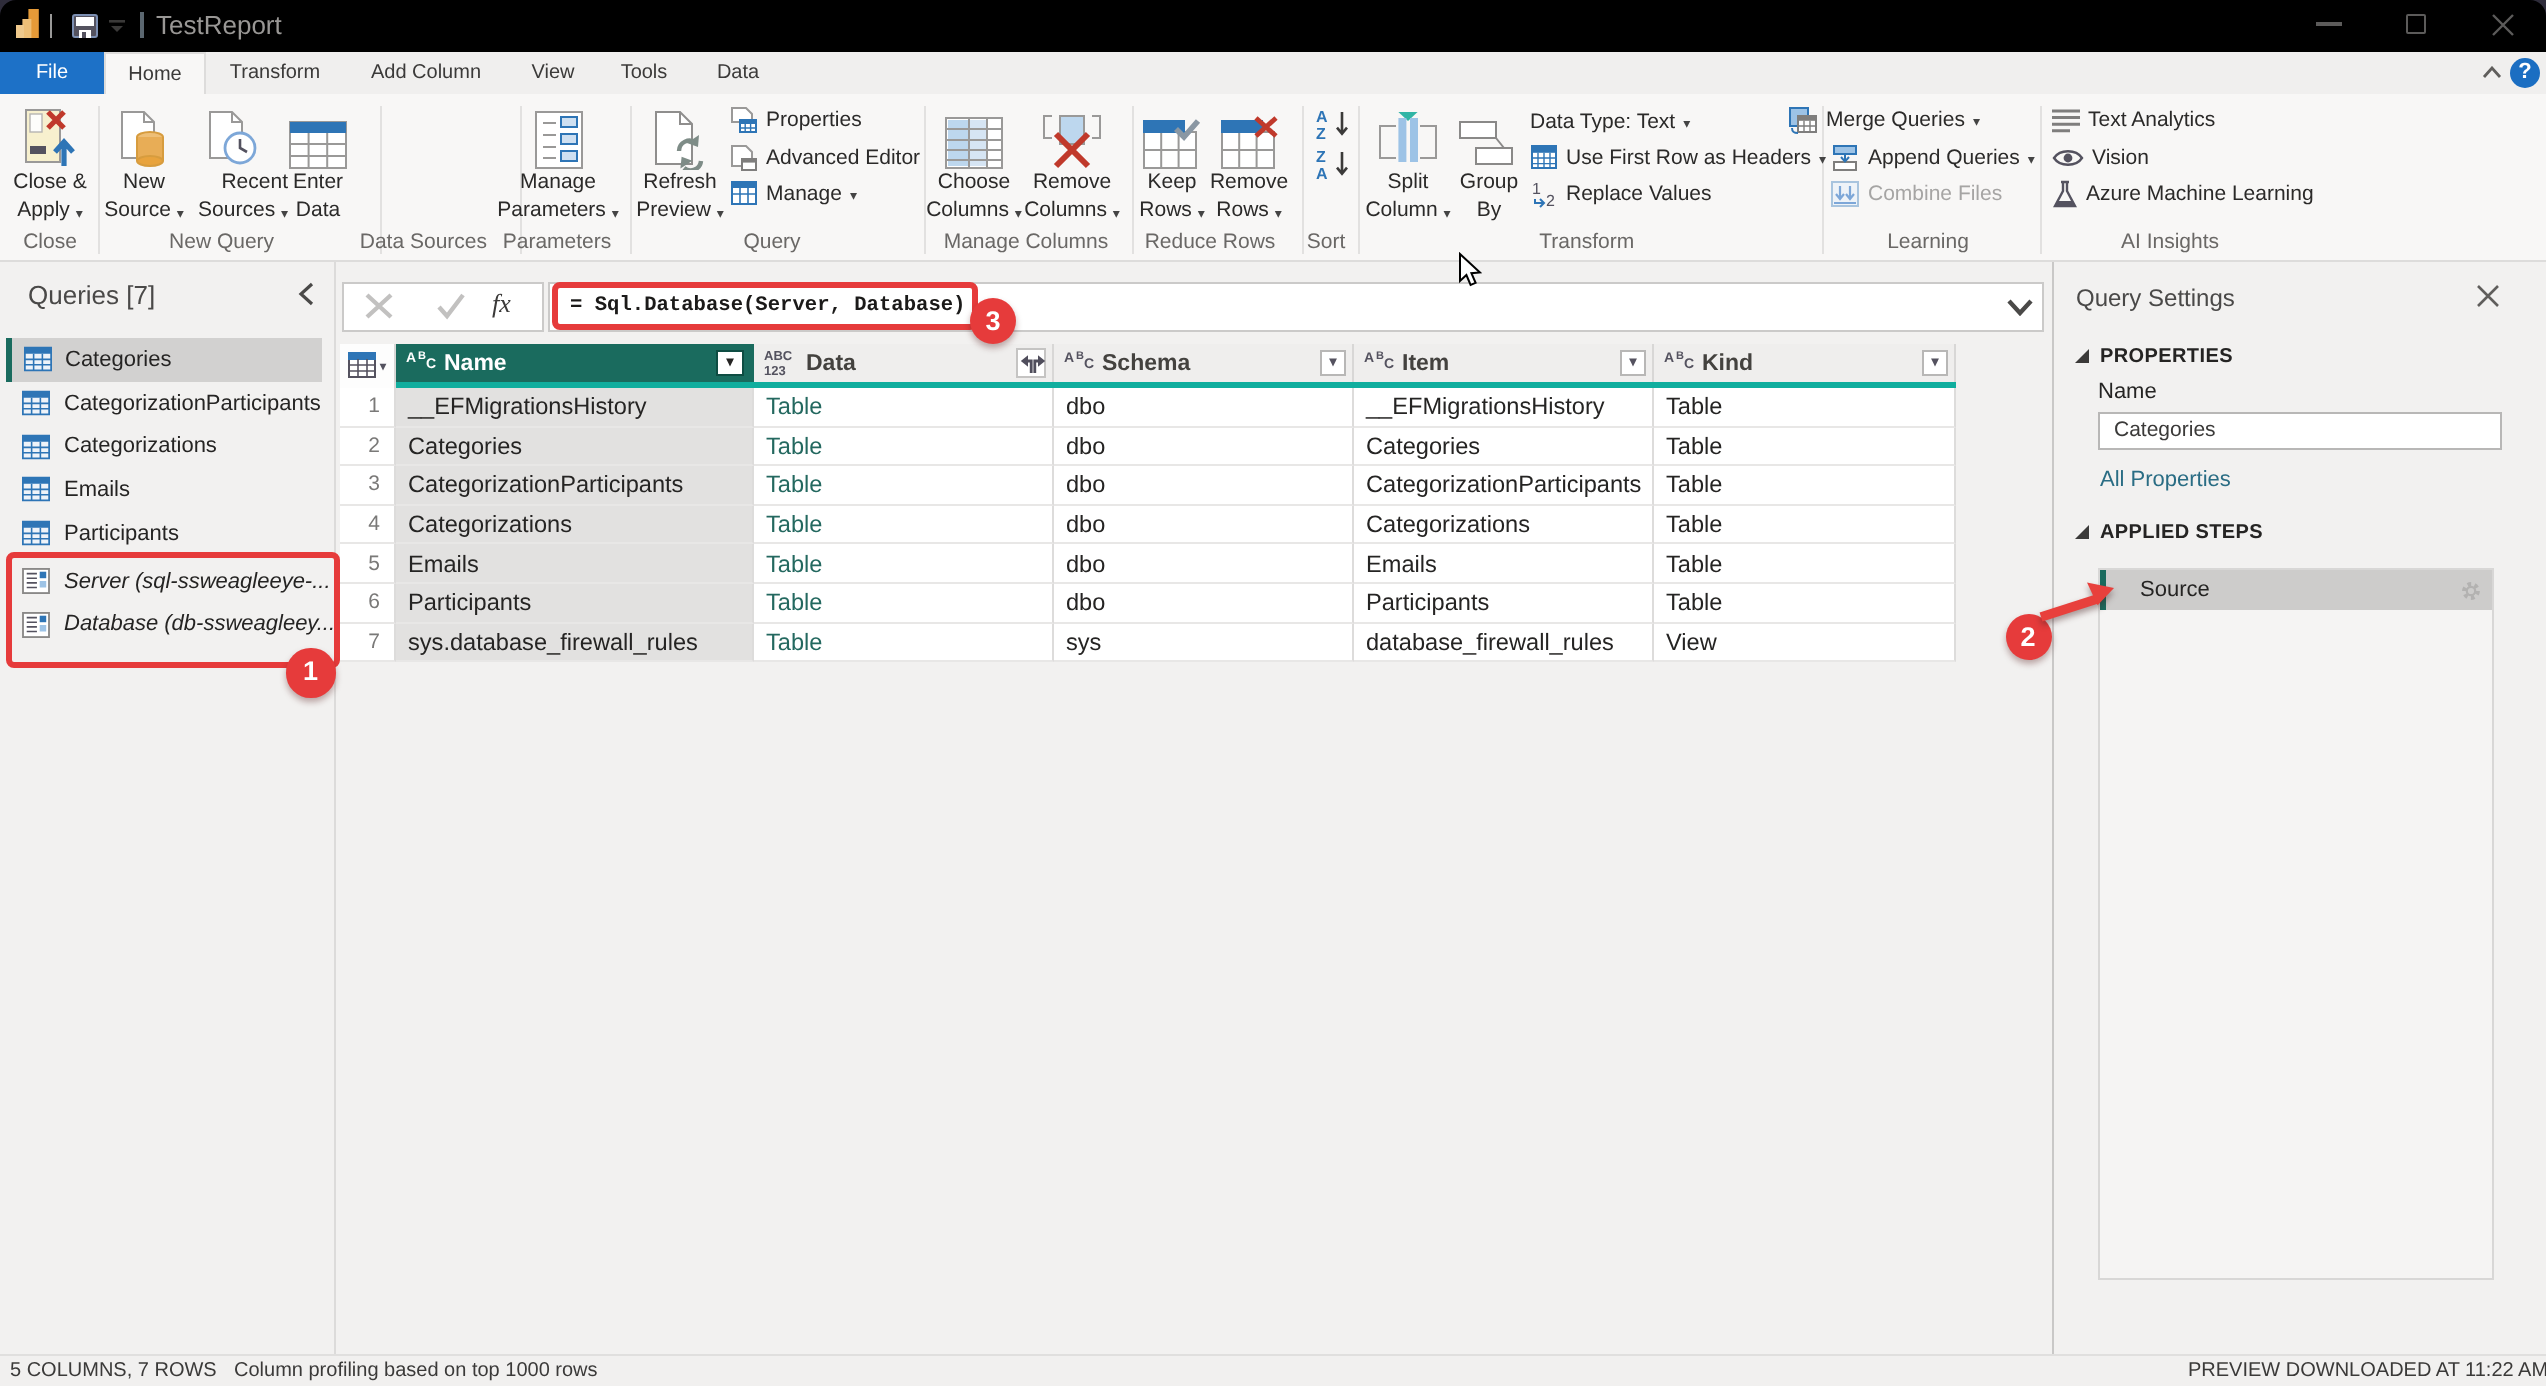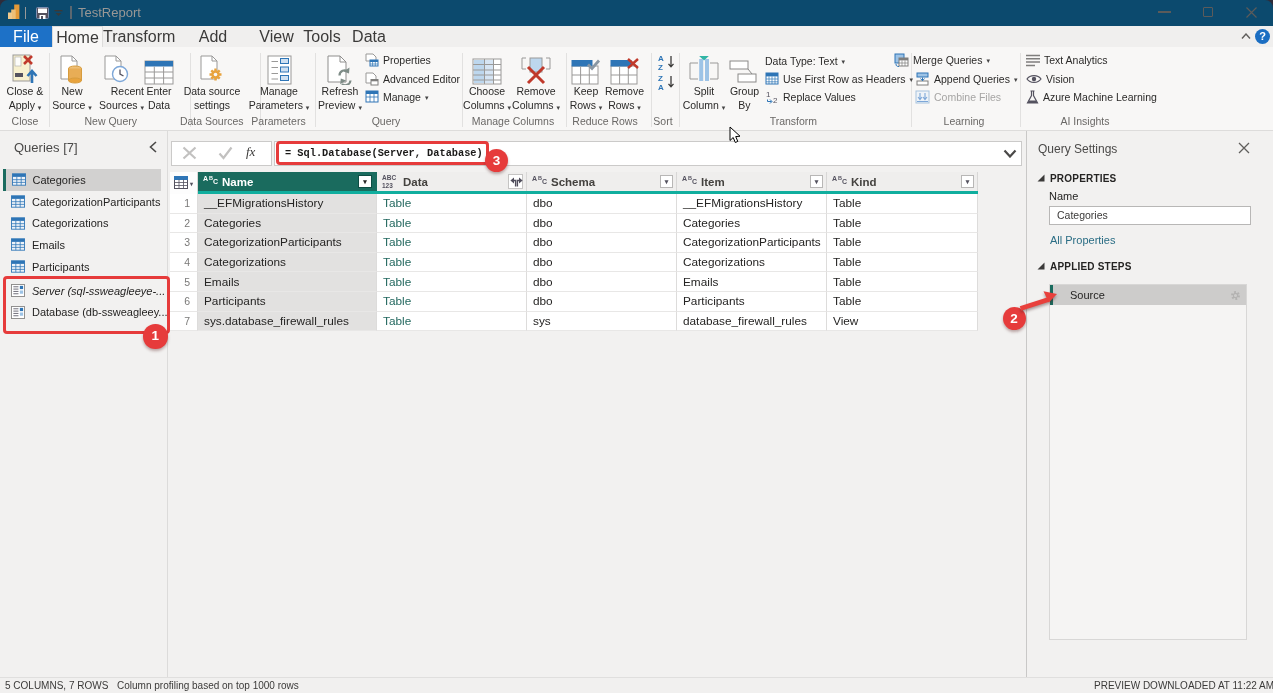--- a/index.html
+++ b/index.html
@@ -1,23 +1,23 @@
 <!DOCTYPE html>
 <html><head>
 <meta charset="utf-8">
 <style>
 * { margin:0; padding:0; box-sizing:border-box; }
 html,body { width:1273px; height:693px; overflow:hidden; }
 body { font-family:"Liberation Sans", sans-serif; position:relative; background:#fff; color:#252423; }
 .abs { position:absolute; }
 
 
-#titlebar { left:0; top:0; width:1273px; height:26px; background:#0c4a6e; }
+#titlebar { left:0; top:0; width:1273px; height:26px; background:#000000; }
 #tabrow { left:0; top:26px; width:1273px; height:21px; background:#f0efee; }
-.tab { position:absolute; top:0; height:21px; line-height:21px; font-size:16px; color:#3b3a39; text-align:center; }
+.tab { position:absolute; top:0; height:21px; line-height:21px; font-size:10px; color:#3b3a39; text-align:center; }
 #ribbon { left:0; top:47px; width:1273px; height:84px; background:#f8f7f6; border-bottom:1px solid #dddcdb; }
 .gsep { position:absolute; top:6px; width:1px; height:74px; background:#e2e1e0; }
 .glabel { position:absolute; top:68px; width:140px; font-size:10.5px; color:#6a6866; text-align:center; }
 .bigbtn { position:absolute; top:4px; text-align:center; font-size:10.5px; color:#2b2a29; line-height:13.5px; }
 .bigbtn .ic { height:34px; display:flex; align-items:end; justify-content:center; }
 .smallrow { position:absolute; height:19px; font-size:10.5px; color:#2b2a29; display:flex; align-items:center; gap:4px; white-space:nowrap; }
 .dd { font-size:7px; color:#444; position:relative; top:1px; }
 
 
 #mainbg { left:0; top:131px; width:1273px; height:546px; background:#f2f1f0; }
@@ -165,36 +165,20 @@
   <div class="bigbtn" style="left:137px;width:44px;">
     <div class="ic">
         <svg width="30" height="25" viewBox="0 0 30 25">
       <rect x="1" y="1" width="28" height="23" fill="#fff" stroke="#9a9998"></rect>
       <rect x="1" y="1" width="28" height="5.5" fill="#2e75b6"></rect>
       <path d="M1 12 L29 12 M1 18 L29 18 M10.3 6.5 L10.3 24 M19.6 6.5 L19.6 24" stroke="#9a9998" fill="none"></path>
     </svg>
       </div>
     <div>Enter<br>Data</div>
   </div>
-  <div class="bigbtn" style="left:173px;width:78px;">
-    <div class="ic">
-        <svg width="24" height="30" viewBox="0 0 24 30">
-      <path d="M1 1 L12 1 L17 6 L17 24 L1 24 Z" fill="#fff" stroke="#9a9998"></path>
-      <path d="M12 1 L12 6 L17 6" fill="none" stroke="#9a9998"></path>
-      <g fill="#e8a33d">
-            <circle cx="15.5" cy="19.5" r="4.2"></circle>
-      <g stroke="#e8a33d" stroke-width="2.4">
-              <path d="M15.5 13.5 L15.5 25.5 M9.5 19.5 L21.5 19.5 M11.3 15.3 L19.7 23.7 M19.7 15.3 L11.3 23.7"></path>
-            </g>
-          </g>
-      <circle cx="15.5" cy="19.5" r="1.8" fill="#f8f7f6"></circle>
-    </svg>
-      </div>
-    <div>Data source<br>settings</div>
-  </div>
   <div class="bigbtn" style="left:241px;width:76px;">
     <div class="ic">
         <svg width="25" height="30" viewBox="0 0 25 30">
       <rect x="1" y="1" width="23" height="28" fill="#fff" stroke="#9a9998"></rect>
       <g stroke="#9a9998">
             <path d="M4.5 6.5 L11 6.5 M4.5 12.5 L11 12.5 M4.5 18.5 L11 18.5 M4.5 24 L11 24"></path>
           </g>
       <g fill="#cfe0f1" stroke="#2e75b6">
             <rect x="13.5" y="3.5" width="8" height="5"></rect>
             <rect x="13.5" y="12" width="8" height="5"></rect>
@@ -456,21 +440,21 @@
     </svg>
   <span class="qtxt" style="font-style:italic;">Server (sql-ssweagleeye-...</span>
 </div>
 <div class="qitem" style="top:301.5px;">
   <svg style="margin-left:11px;" width="14" height="13" viewBox="0 0 15 14">
       <rect x="0.5" y="0.5" width="14" height="13" fill="#fff" stroke="#8a8988"></rect>
       <path d="M2.5 3 L8 3 M2.5 5.5 L8 5.5 M2.5 8 L8 8 M2.5 10.5 L8 10.5" stroke="#54525f" stroke-width=".9"></path>
       <rect x="9.5" y="2" width="3.5" height="3.5" fill="#2e75b6"></rect>
       <rect x="9.5" y="7" width="3.5" height="3.5" fill="#9dc3e6"></rect>
     </svg>
-  <span class="qtxt" style="">Database (db-ssweagleey...</span>
+  <span class="qtxt" style="font-style:italic;">Database (db-ssweagleey...</span>
 </div>
 
 <div class="hdr" style="left:170px;width:28px;background:#fdfdfd;height:22px;">
     <svg style="margin-left:4px;" width="15" height="14" viewBox="0 0 15 14">
       <rect x="0.5" y="0.5" width="13" height="12" fill="#fff" stroke="#54525f"></rect>
       <rect x="0.5" y="0.5" width="13" height="3" fill="#2e75b6" stroke="#2e75b6"></rect>
       <path d="M0.5 6.5 L13.5 6.5 M0.5 9.5 L13.5 9.5 M5 3.5 L5 12.5 M9.5 3.5 L9.5 12.5" stroke="#54525f" stroke-width=".8"></path>
     </svg>
     <span style="font-size:6px;color:#54525f;margin-left:1px;">▾</span>
   </div>

